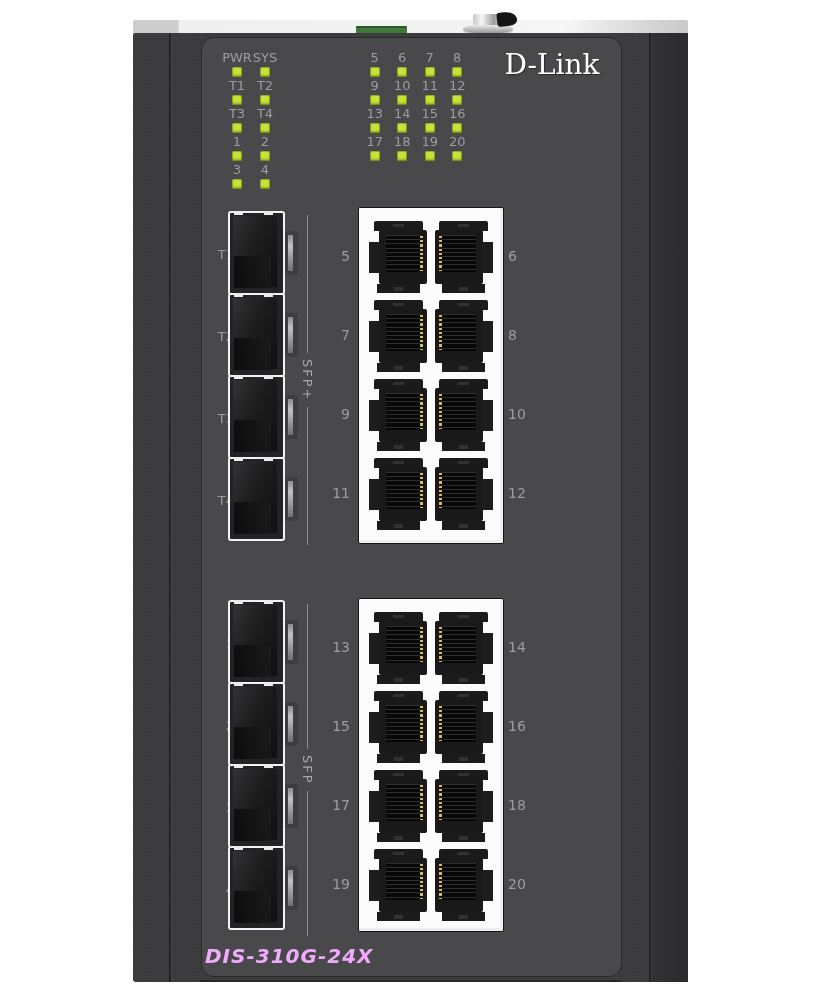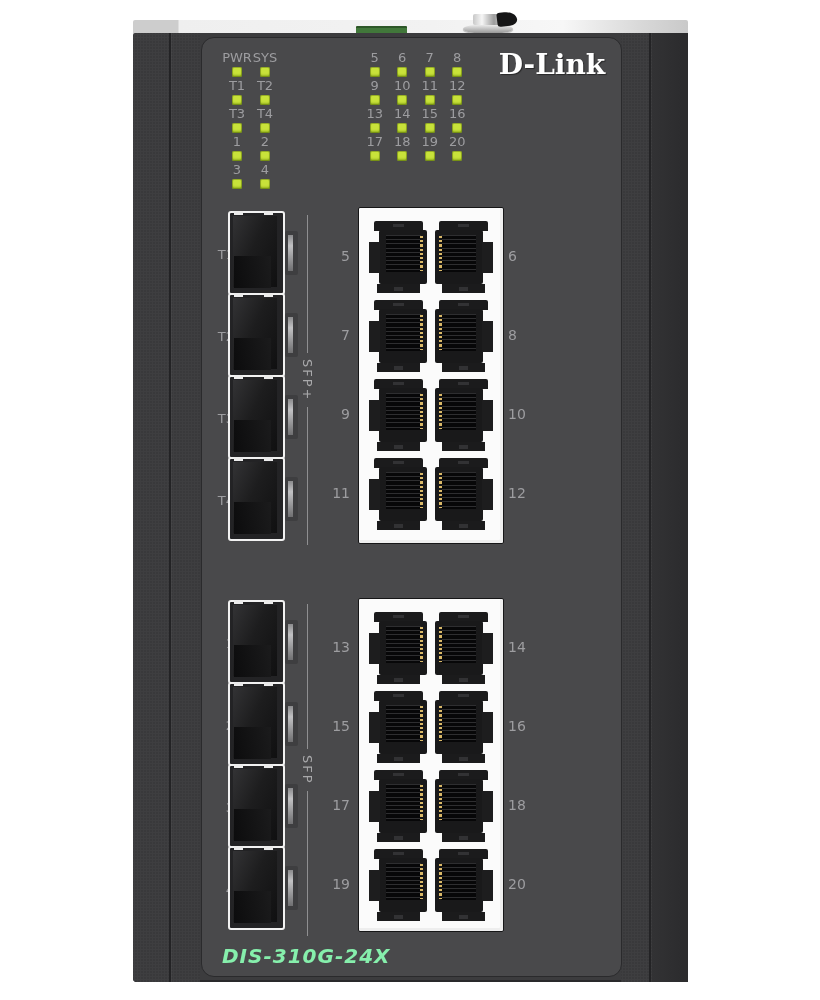--- a/index.html
+++ b/index.html
@@ -29,23 +29,23 @@
   .groove{position:absolute;top:0;height:100%;width:2px;background:#232325;}
   .groove-hi{position:absolute;top:0;height:100%;width:1px;background:rgba(255,255,255,.05);}
   .rail-darkzone{position:absolute;top:0;height:100%;left:31px;width:36px;background:linear-gradient(90deg,#323234,#2c2c2e 85%);}
 
   
   .face{position:absolute;left:68px;top:4px;width:419px;height:938px;background:#49494b;
     border:1px solid #2a2a2c;border-radius:13px;}
 
   
   .logo{position:absolute;left:270px;top:10px;width:160px;text-align:center;color:#ffffff;
-    font-family:"DejaVu Serif","Liberation Serif",serif;font-weight:bold;font-size:28px;letter-spacing:0px;
+    font-family:"DejaVu Serif","Liberation Serif",serif;font-weight:normal;font-size:28px;letter-spacing:0px;
     text-shadow:1px 1px 1px rgba(0,0,0,.45);}
-  .model{position:absolute;left:20px;top:906px;color:#86efac;font-size:20px;font-weight:bold;font-style:italic;letter-spacing:1px;}
+  .model{position:absolute;left:3px;top:906px;color:#f0abfc;font-size:20px;font-weight:bold;font-style:italic;letter-spacing:1px;}
 
   
   .ledgrid{position:absolute;display:grid;justify-items:center;align-items:center;}
   .lg-left{left:21px;top:12px;grid-template-columns:28px 28px;}
   .lg-right{left:159px;top:12px;grid-template-columns:27.5px 27.5px 27.5px 27.5px;}
   .ledlabel{height:16px;line-height:16px;font-size:13px;color:#9d9da0;}
   .led{width:10px;height:10px;margin:1px 0;background:#c8e23a;border-radius:2px;
     box-shadow:inset 0 0 0 1px rgba(60,80,0,.35), inset 0 -2px 2px rgba(110,140,10,.55);}
 
   

